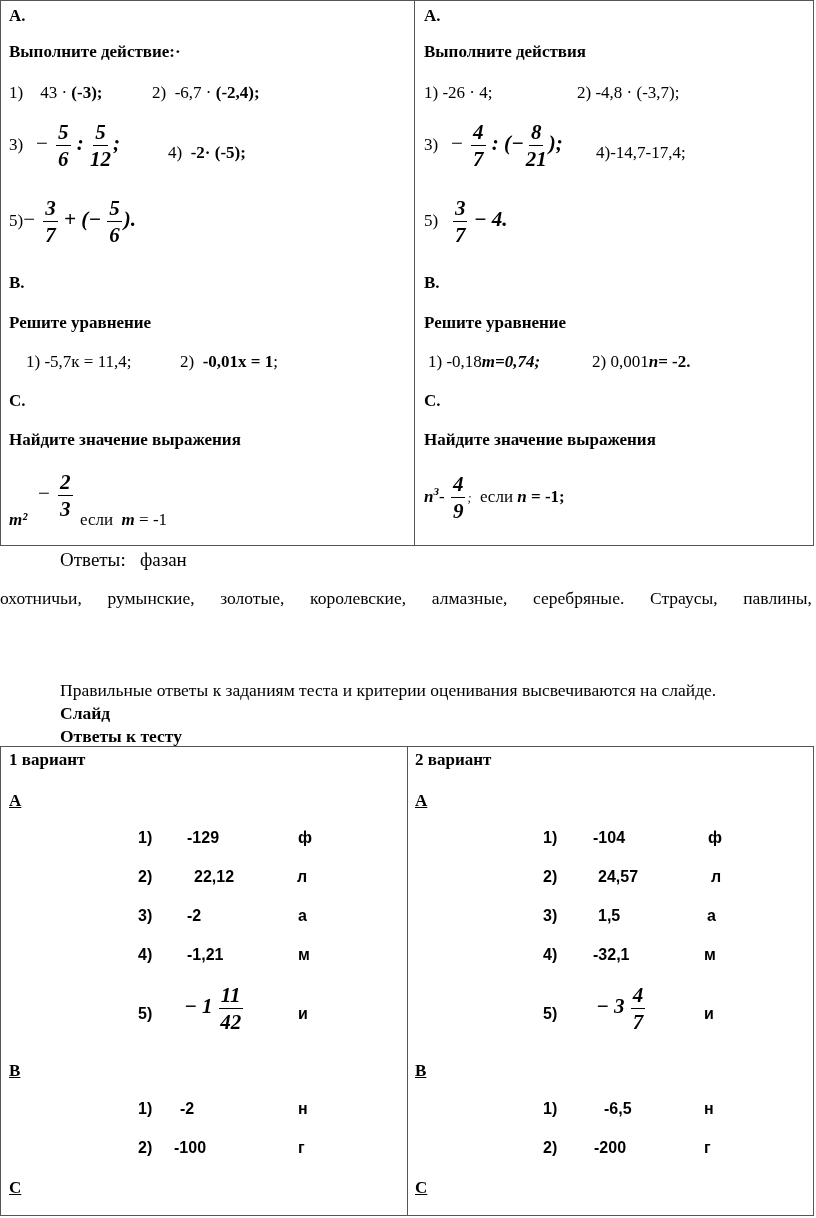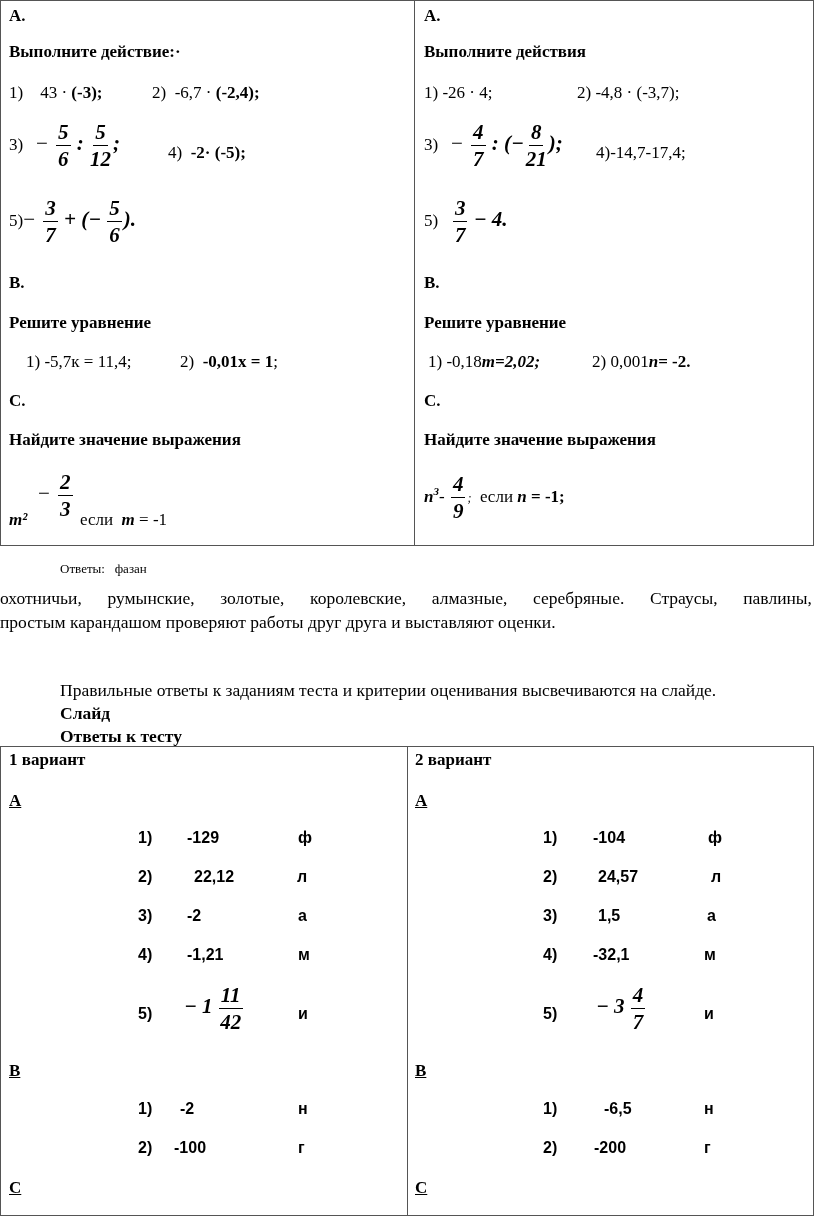--- a/index.html
+++ b/index.html
@@ -136,48 +136,47 @@
     <span class="frac">
         <span class="num">3</span>
         <span class="den">7</span>
       </span>
     <span class="op">− 4.</span>
   </div>
 
   <div class="abs b" style="left:424px;top:273px;">В.</div>
   <div class="abs b" style="left:424px;top:313px;">Решите уравнение</div>
   <div class="abs" style="left:428px;top:352px;">
-    <span>1)  -0,18</span><span class="b i">m</span><span class="b i">=2,02;</span>
+    <span>1)  -0,18</span><span class="b i">m</span><span class="b i">=0,74;</span>
   </div>
   <div class="abs" style="left:592px;top:352px;">
     <span>2)  0,001</span><span class="b i">n</span><span class="b">= -2.</span>
   </div>
 
   <div class="abs b" style="left:424px;top:391px;">С.</div>
   <div class="abs b" style="left:424px;top:430px;">Найдите значение выражения</div>
 
   <div class="abs" style="left:424px;top:474px;">
     <span class="b i">n</span><sup class="b i" style="font-size:11px">3</sup><span>-</span>
     <span class="frac">
         <span class="num">4</span>
         <span class="den">9</span>
       </span><span class="i" style="font-size:12px">;</span>
     &nbsp;<span>если</span>
     <span class="b i">n</span>
     <span class="b">= -1;</span>
   </div>
 </div>
 
-<div class="abs" style="left:60px;top:561px;font-size:13px;">
+<div class="abs" style="left:60px;top:549px;font-size:19px;">
   <span>Ответы:</span>&nbsp;&nbsp;&nbsp;<span>фазан</span>
 </div>
 
 <div class="para" style="top:587px;">
   <span class="line">охотничьи, румынские, золотые, королевские, алмазные, серебряные. Страусы, павлины,</span>
-  <span class="line last">простым карандашом проверяют работы друг друга и выставляют оценки.</span>
 </div>
 
 <div class="abs" style="left:60px;top:680px;font-size:17.5px;">Правильные ответы к заданиям теста и критерии оценивания высвечиваются на слайде.</div>
 <div class="abs b" style="left:60px;top:703px;font-size:17.5px;">Слайд</div>
 <div class="abs b" style="left:60px;top:726px;font-size:17.5px;">Ответы к тесту</div>
 
 <div class="tbl2">
   <div class="vline"></div>
 </div>
 

